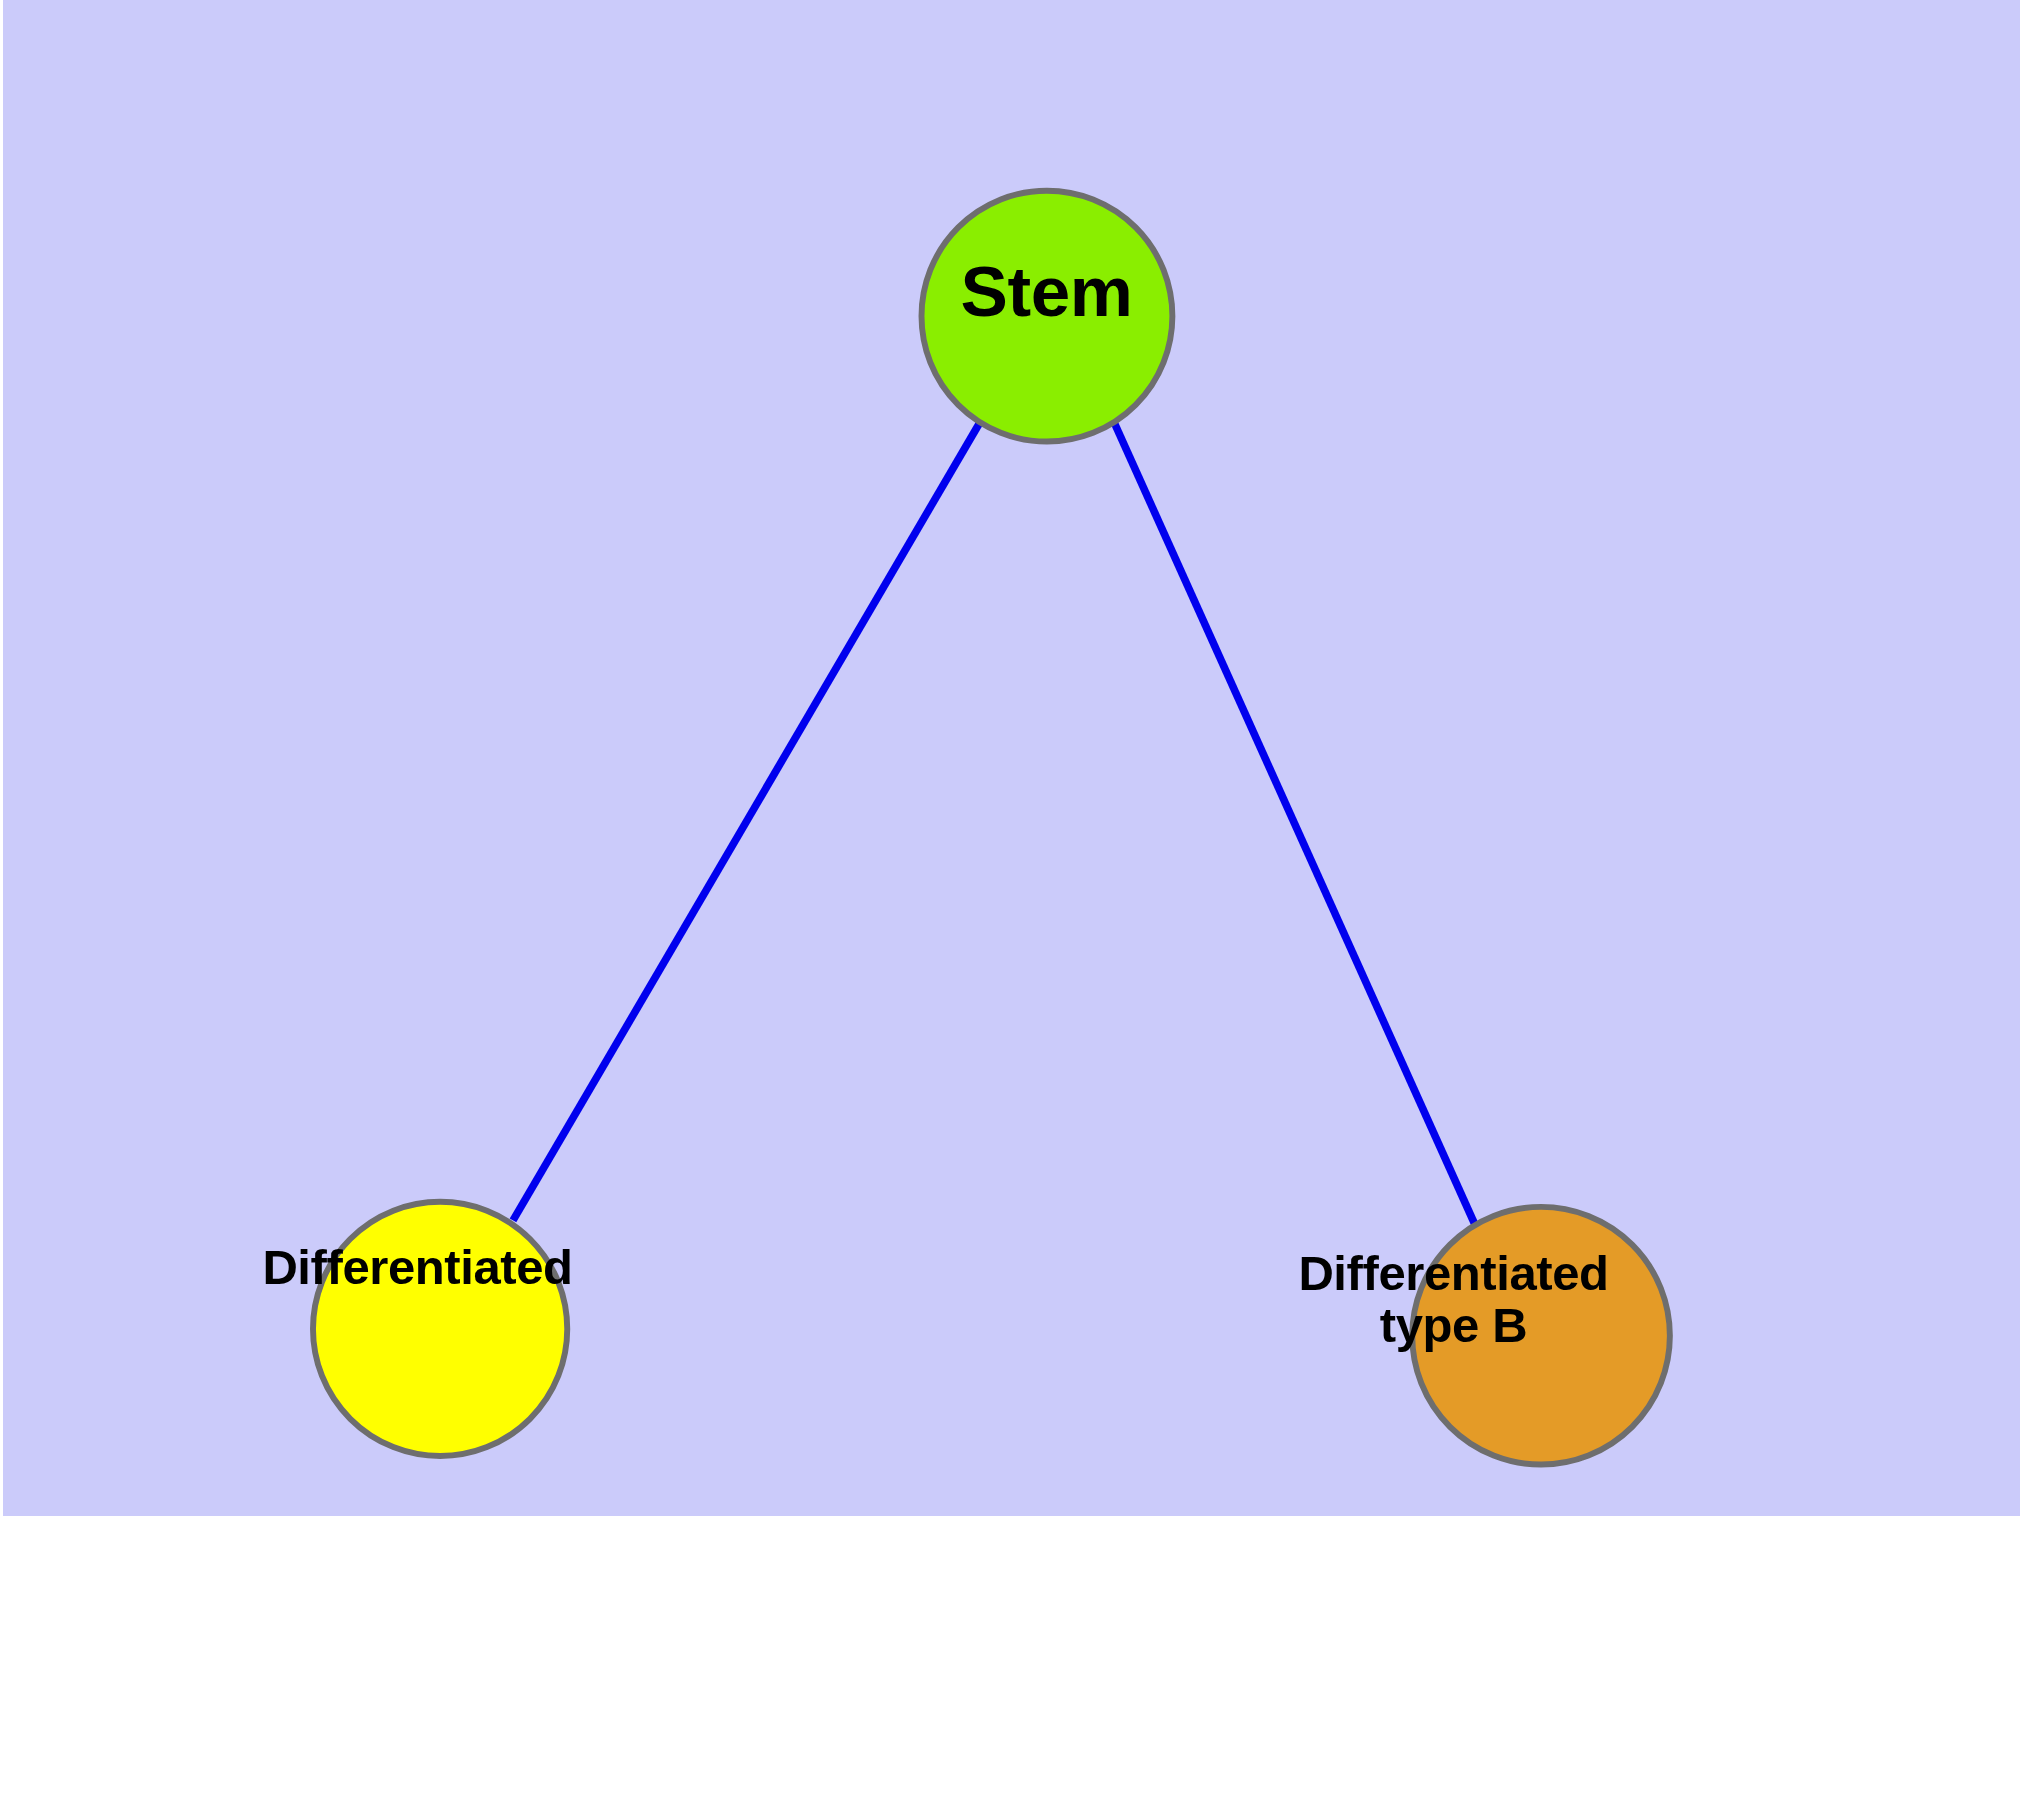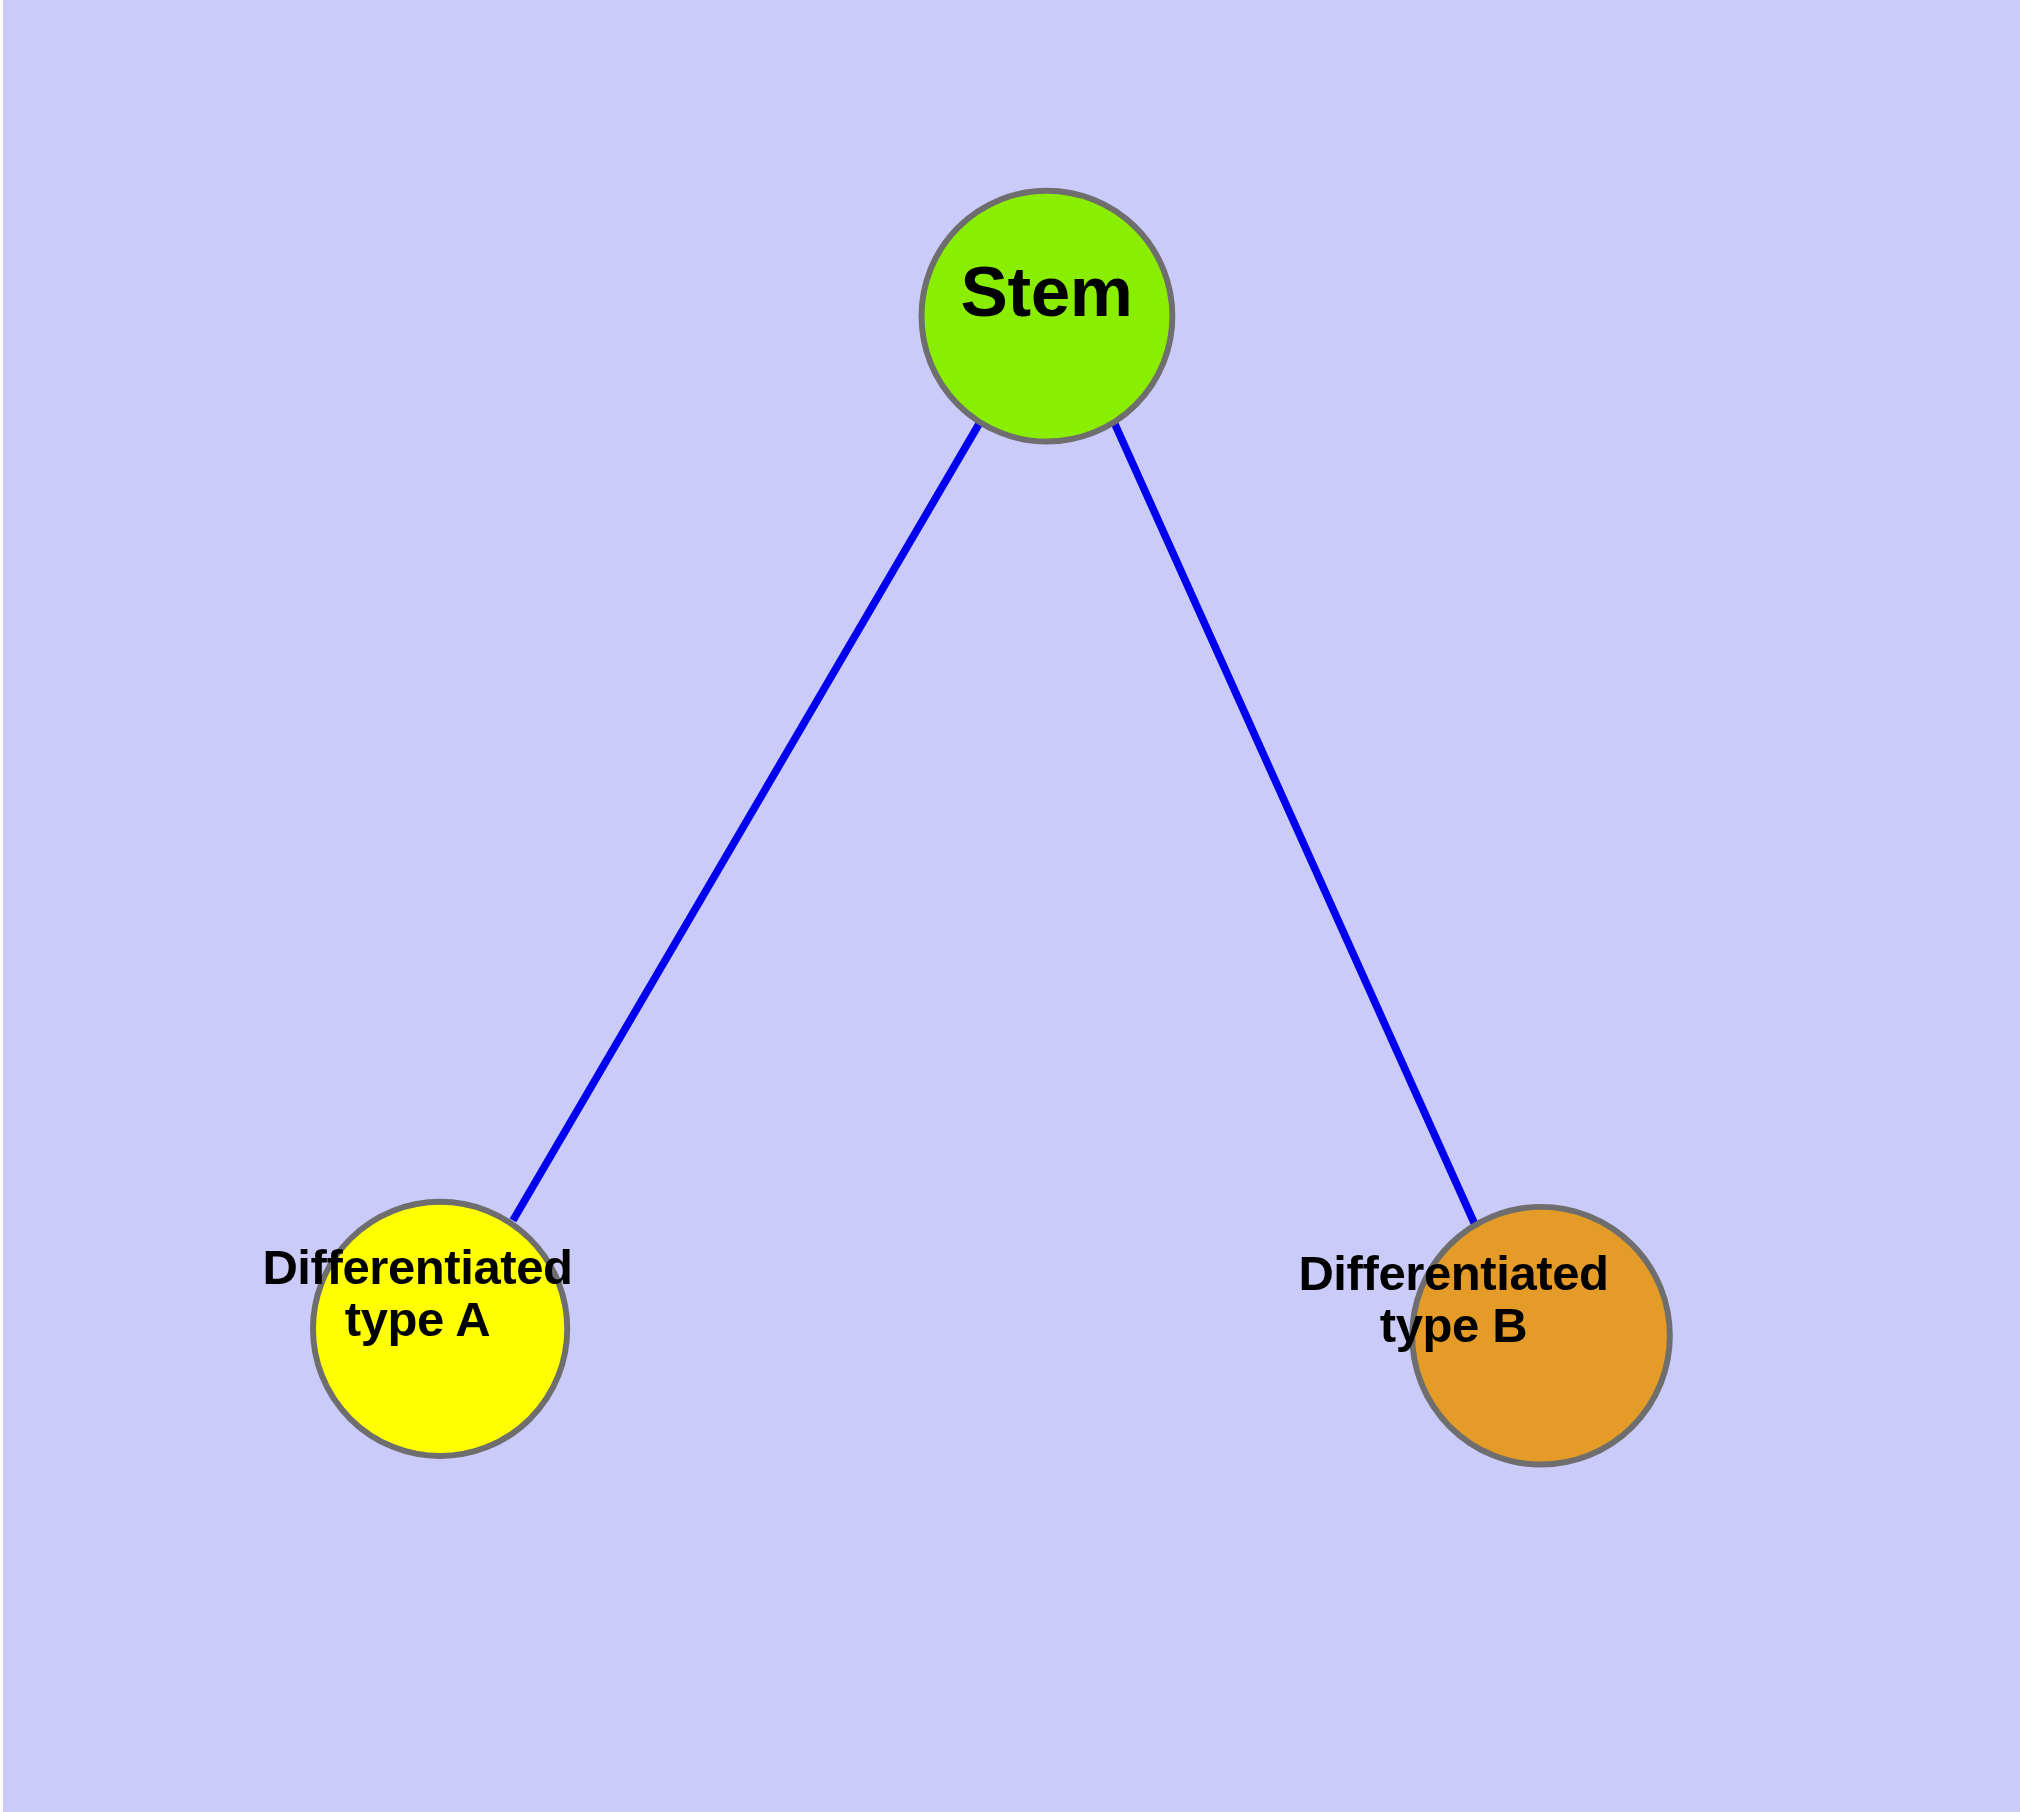--- a/index.html
+++ b/index.html
@@ -3,21 +3,21 @@
 <meta charset="utf-8">
 <style>
   html, body {
     margin: 0;
     padding: 0;
     background: #ffffff;
   }
   #canvas {
     position: relative;
     width: 2021px;
-    height: 1812px;
+    height: 1516px;
     overflow: hidden;
     background: #ffffff;
     font-family: "Liberation Sans", sans-serif;
   }
   .bg-plane {
     position: absolute;
     left: 3.4px;
     top: 0px;
     width: 2017px;
     height: 1812px;
@@ -73,18 +73,18 @@
     </g>
     <g>
       <circle cx="1235" cy="373" r="148" fill="#8aee00" stroke="#6e6e6e" stroke-width="7"></circle>
       <circle cx="519" cy="1568" r="150" fill="#ffff00" stroke="#6e6e6e" stroke-width="7"></circle>
       <circle cx="1818" cy="1576" r="152" fill="#e49b27" stroke="#6e6e6e" stroke-width="7"></circle>
     </g>
   </svg>
 
   <div class="node-label label-stem"><span>Stem</span></div>
 
-  <div class="node-label label-a"><span>Differentiated</span><br><span>type A</span></div>
+  <div class="node-label label-a"><span>Differentiated</span><br></div>
 
   <div class="node-label label-b"><span>Differentiated</span><br><span>type B</span></div>
 
 </div>
 
 
 </body></html>

